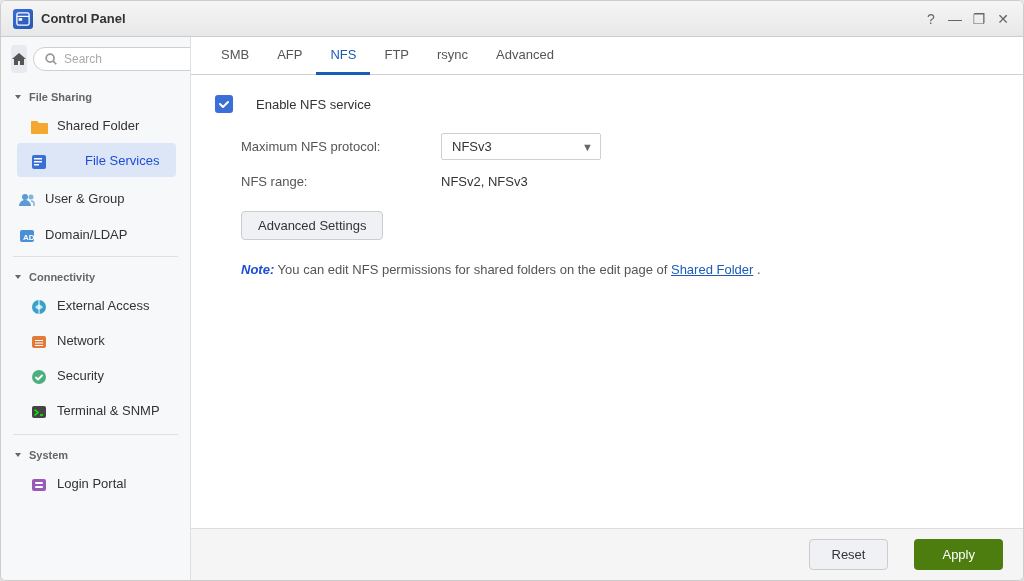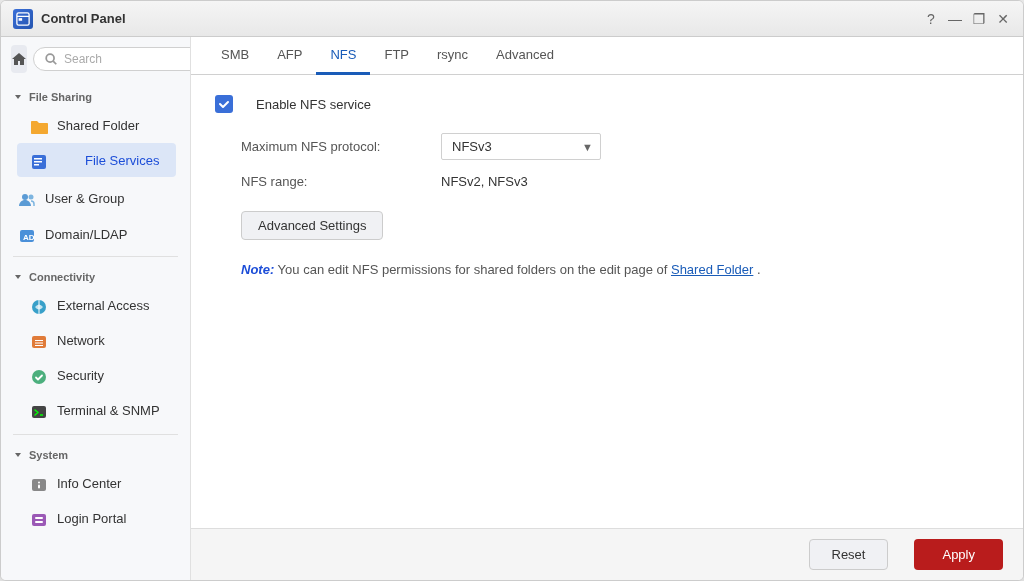--- a/index.html
+++ b/index.html
@@ -61,21 +61,21 @@
 
     .advanced-btn { margin-left: 26px; margin-top: 8px; padding: 6px 16px; background: #f0f1f4; border: 1px solid #ccc; border-radius: 4px; font-size: 13px; color: #333; cursor: pointer; }
 
     .note-row { margin-left: 26px; margin-top: 20px; font-size: 13px; color: #555; line-height: 1.5; }
     .note-label { color: #1d4ed8; font-weight: 600; font-style: italic; }
     .note-link { color: #1a5cb8; text-decoration: underline; cursor: pointer; }
 
     
     .footer { background: #f5f5f5; border-top: 1px solid #ddd; padding: 10px 20px; display: flex; justify-content: flex-end; gap: 26px; flex-shrink: 0; }
     .btn-reset { padding: 7px 22px; background: #f0f1f4; border: 1px solid #ccc; border-radius: 4px; font-size: 13px; color: #333; cursor: pointer; }
-    .btn-apply { padding: 7px 28px; background: #b91c1c; border: none; border-radius: 4px; font-size: 13px; color: #fff; cursor: pointer; font-weight: 500; }
+    .btn-apply { padding: 7px 28px; background: #4d7c0f; border: none; border-radius: 4px; font-size: 13px; color: #fff; cursor: pointer; font-weight: 500; }
 
     .divider { height: 1px; background: #e0e0e0; margin: 4px 12px; }
   </style>
 </head>
 <body>
 
 <div class="window">
 
   <div class="titlebar">
     <div class="titlebar-icon">
@@ -218,30 +218,20 @@
       <div class="sidebar-section">
         <div class="section-header">
           <svg class="section-arrow" viewBox="0 0 10 10" fill="currentColor">
               <path d="M2 3l3 4 3-4z"></path>
             </svg>
           <span>System</span>
         </div>
         <div class="sidebar-item">
           <div class="sidebar-item-icon">
             <svg width="18" height="16" viewBox="0 0 18 16" fill="none">
-              <rect x="2" y="2" width="14" height="12" rx="2" fill="#888"></rect>
-              <circle cx="9" cy="5.5" r="1" fill="white"></circle>
-              <rect x="8" y="7.5" width="2" height="4" rx="1" fill="white"></rect>
-            </svg>
-          </div>
-          <span>Info Center</span>
-        </div>
-        <div class="sidebar-item">
-          <div class="sidebar-item-icon">
-            <svg width="18" height="16" viewBox="0 0 18 16" fill="none">
               <rect x="2" y="2" width="14" height="12" rx="2" fill="#9b59b6"></rect>
               <rect x="5" y="5" width="8" height="2" rx="1" fill="white"></rect>
               <rect x="5" y="9" width="8" height="2" rx="1" fill="white"></rect>
             </svg>
           </div>
           <span>Login Portal</span>
         </div>
       </div>
     </div>
 

